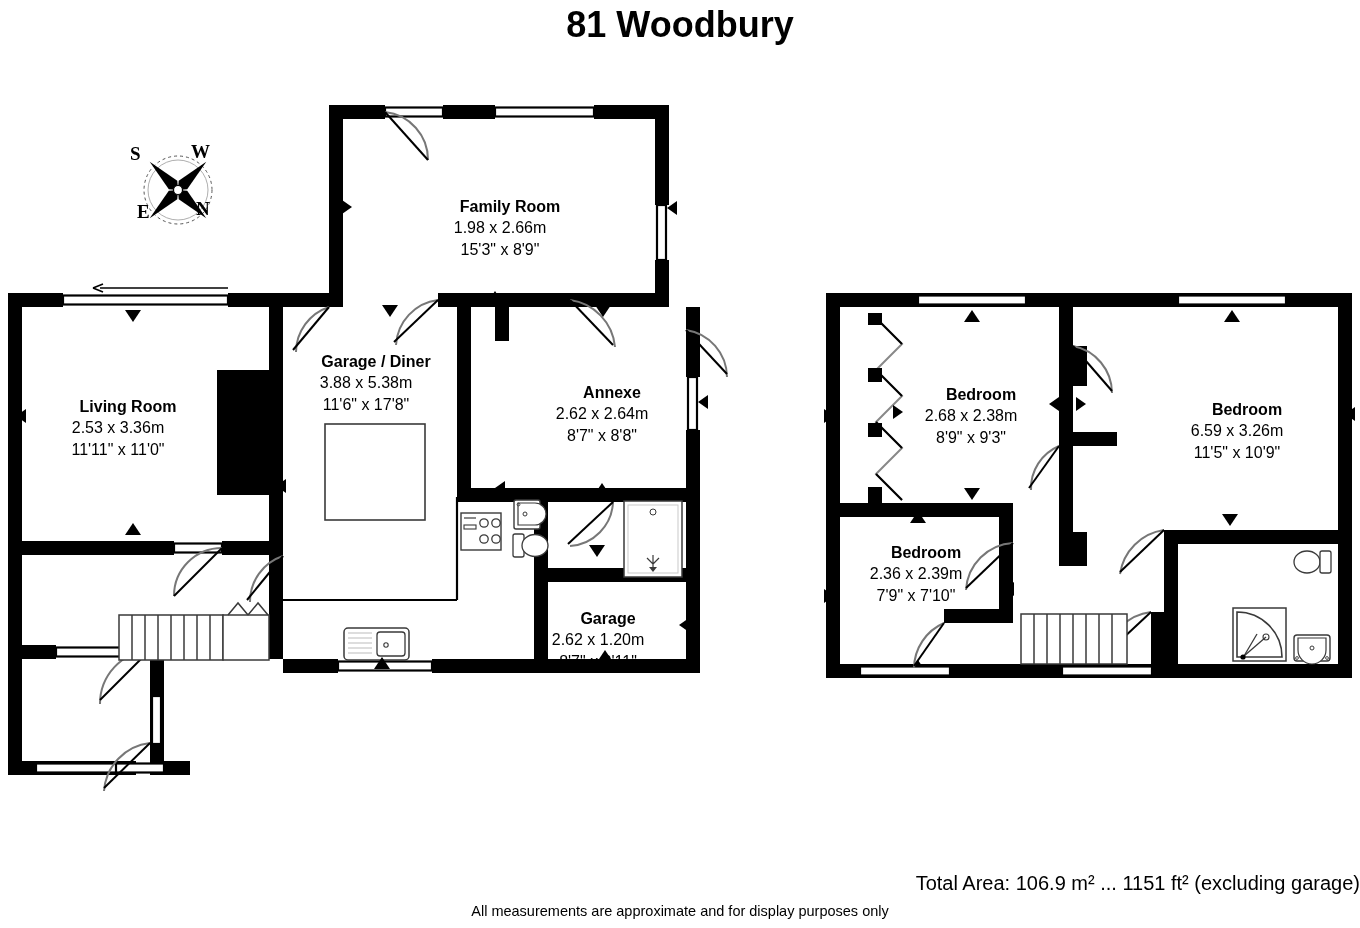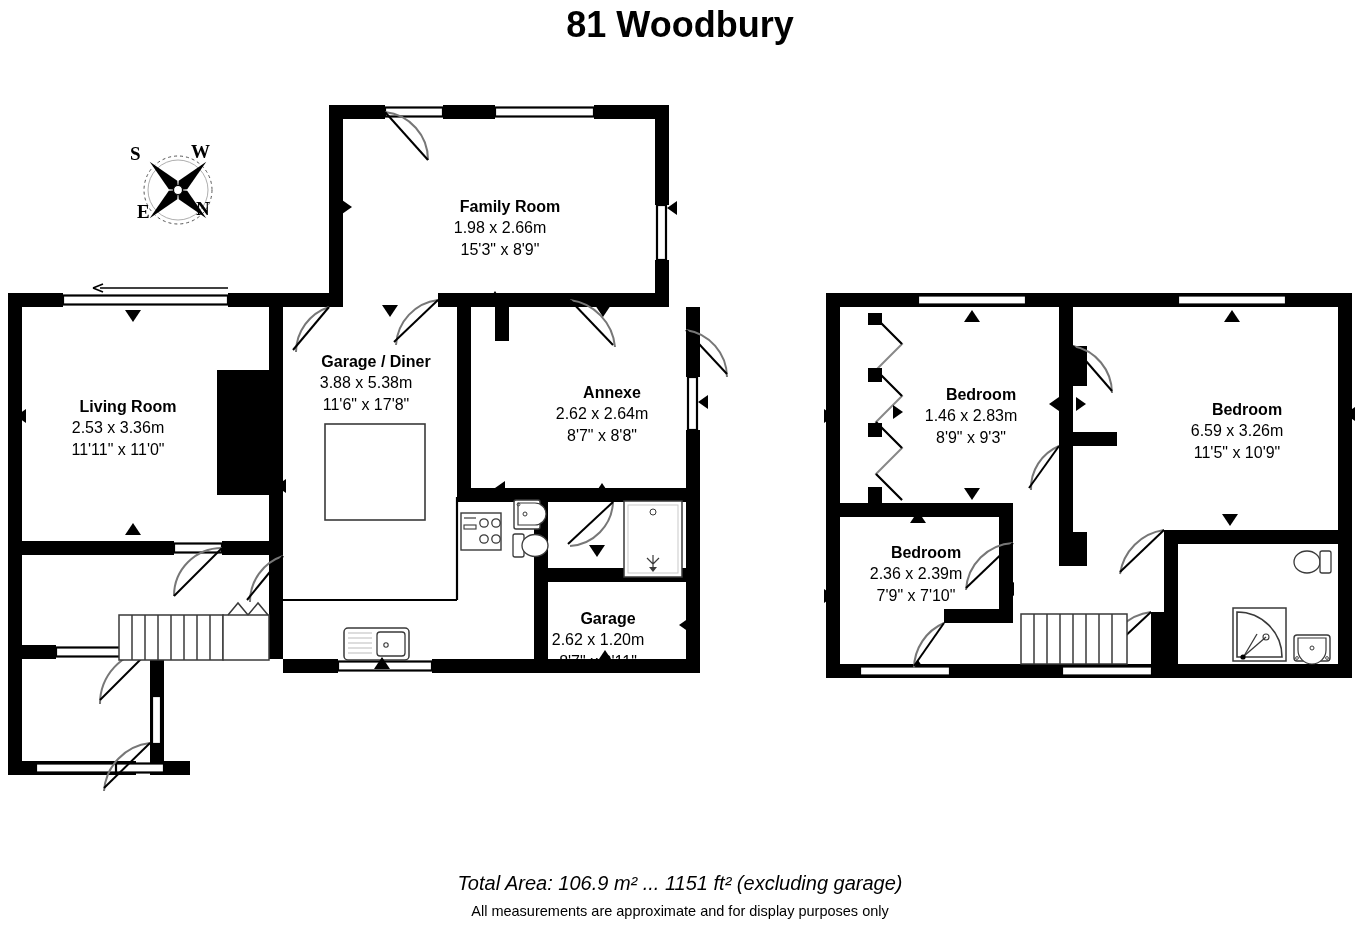--- a/index.html
+++ b/index.html
@@ -35,24 +35,23 @@
   #floorplan-svg {
     position: absolute;
     top: 0;
     left: 0;
   }
   .footer-main {
     position: absolute;
     left: 0;
     top: 872px;
     width: 1360px;
-    text-align: center;
+    text-align: right;
     font-size: 20px;
     color: #000;
-    font-style: italic;
   }
   .footer-sub {
     position: absolute;
     left: 0;
     top: 903px;
     width: 1360px;
     text-align: center;
     font-size: 14.5px;
     color: #000;
   }
@@ -451,21 +450,21 @@
   </div>
 
   <div class="room-label" style="left:598px; top:608px;">
     <span class="rl-name">Garage</span>
     <span class="rl-m">2.62 x 1.20m</span>
     <span class="rl-ft">8'7" x 3'11"</span>
   </div>
 
   <div class="room-label" style="left:971px; top:384px;">
     <span class="rl-name">Bedroom</span>
-    <span class="rl-m">1.46 x 2.83m</span>
+    <span class="rl-m">2.68 x 2.38m</span>
     <span class="rl-ft">8'9" x 9'3"</span>
   </div>
 
   <div class="room-label" style="left:1237px; top:399px;">
     <span class="rl-name">Bedroom</span>
     <span class="rl-m">6.59 x 3.26m</span>
     <span class="rl-ft">11'5" x 10'9"</span>
   </div>
 
   <div class="room-label" style="left:916px; top:542px;">

